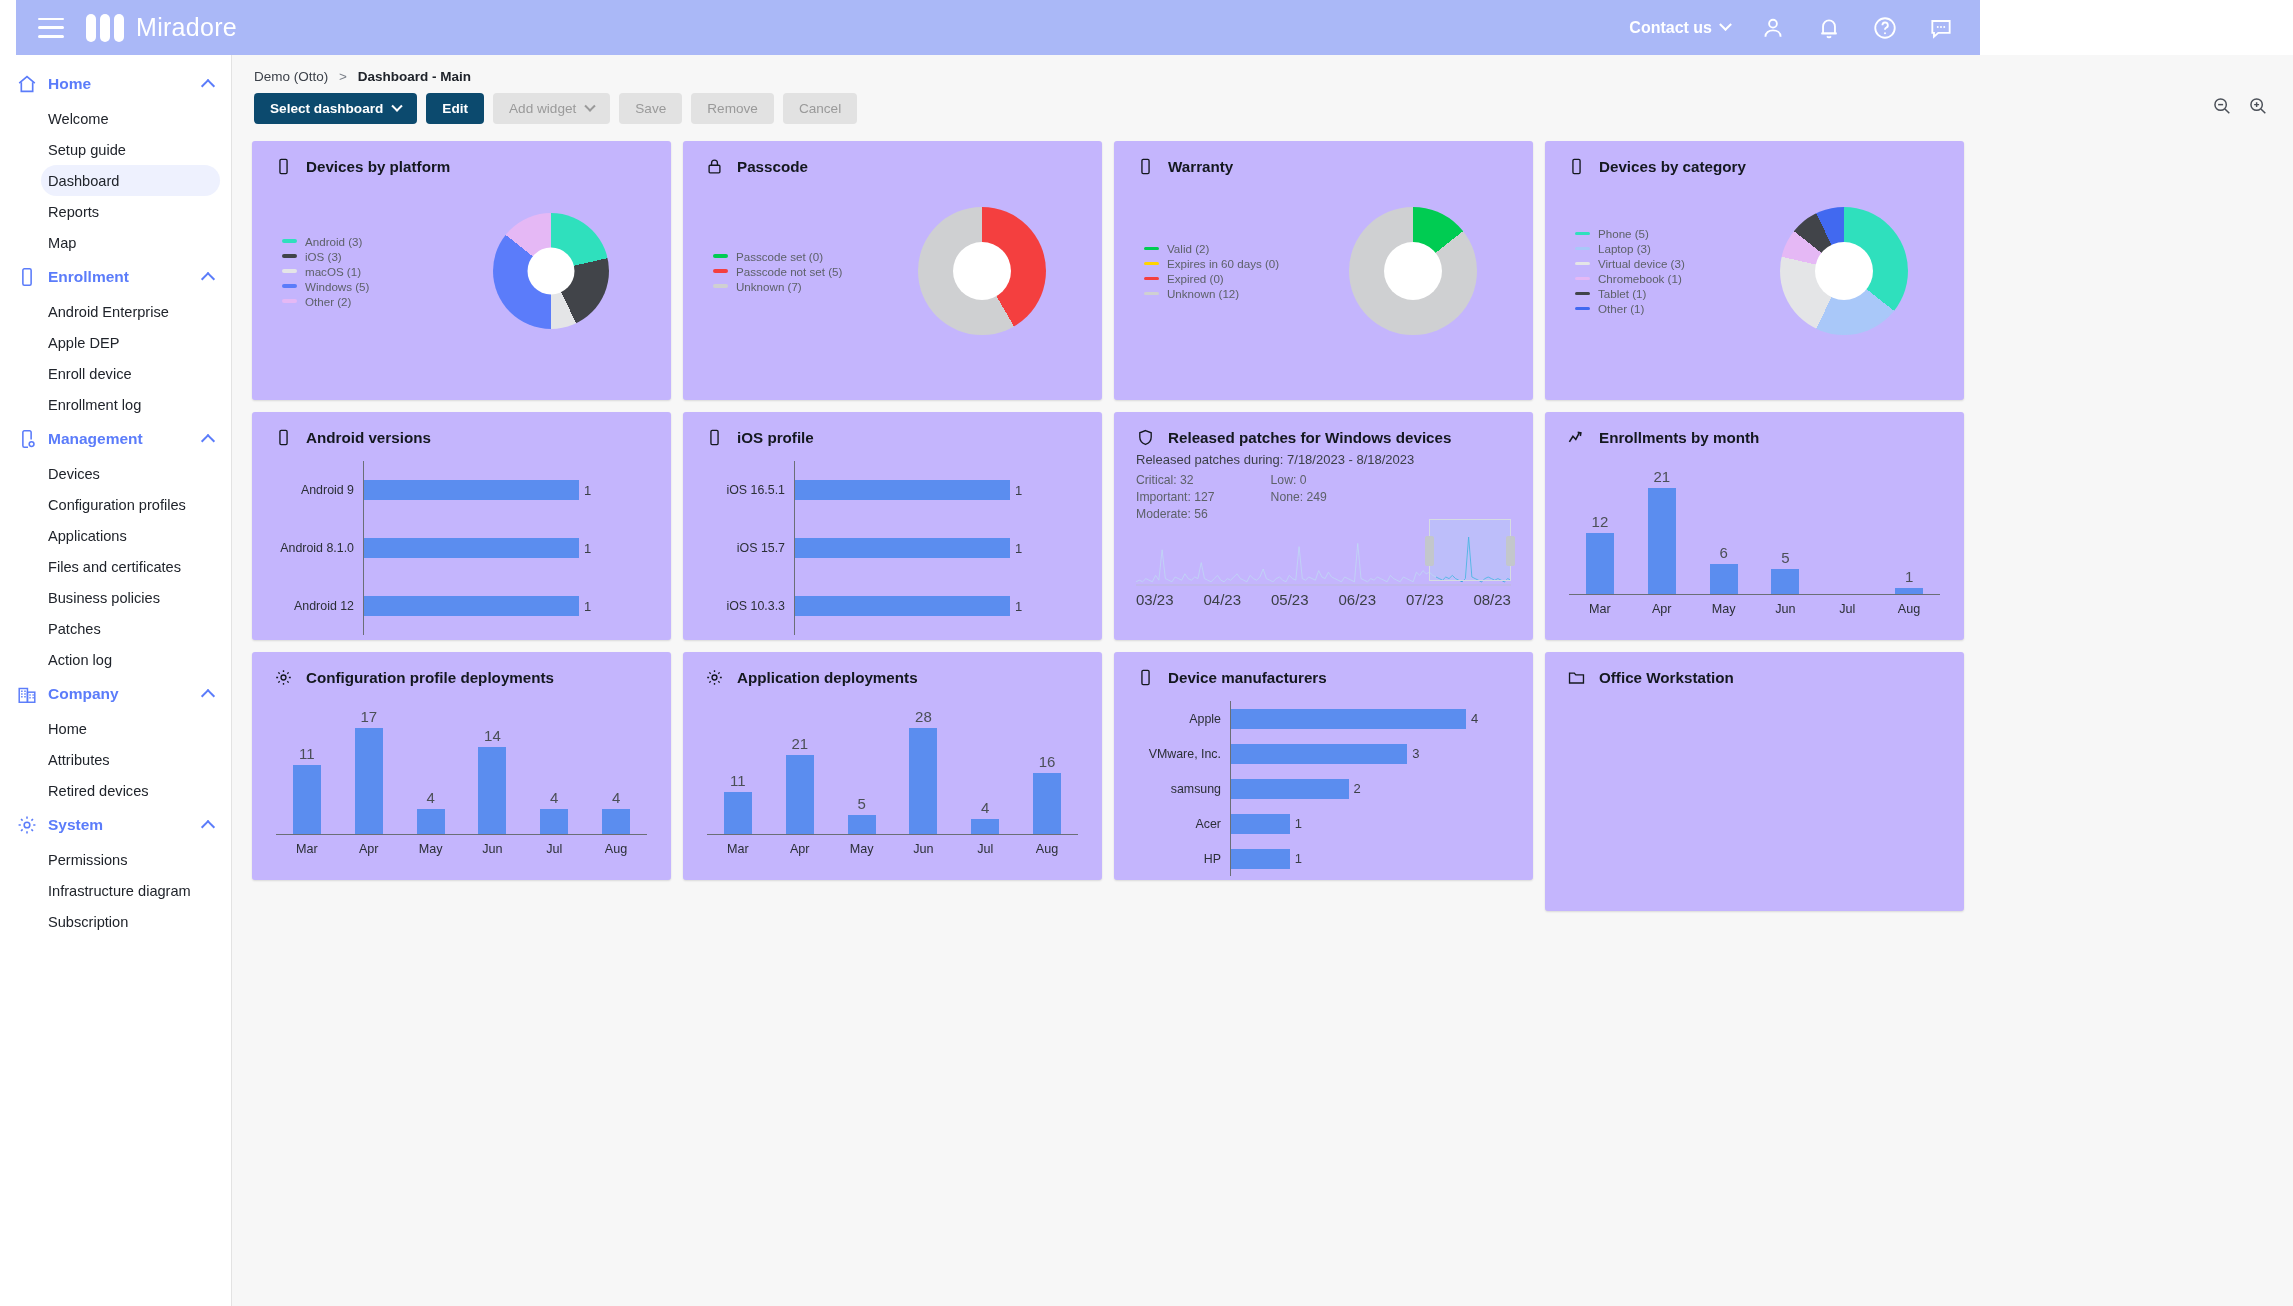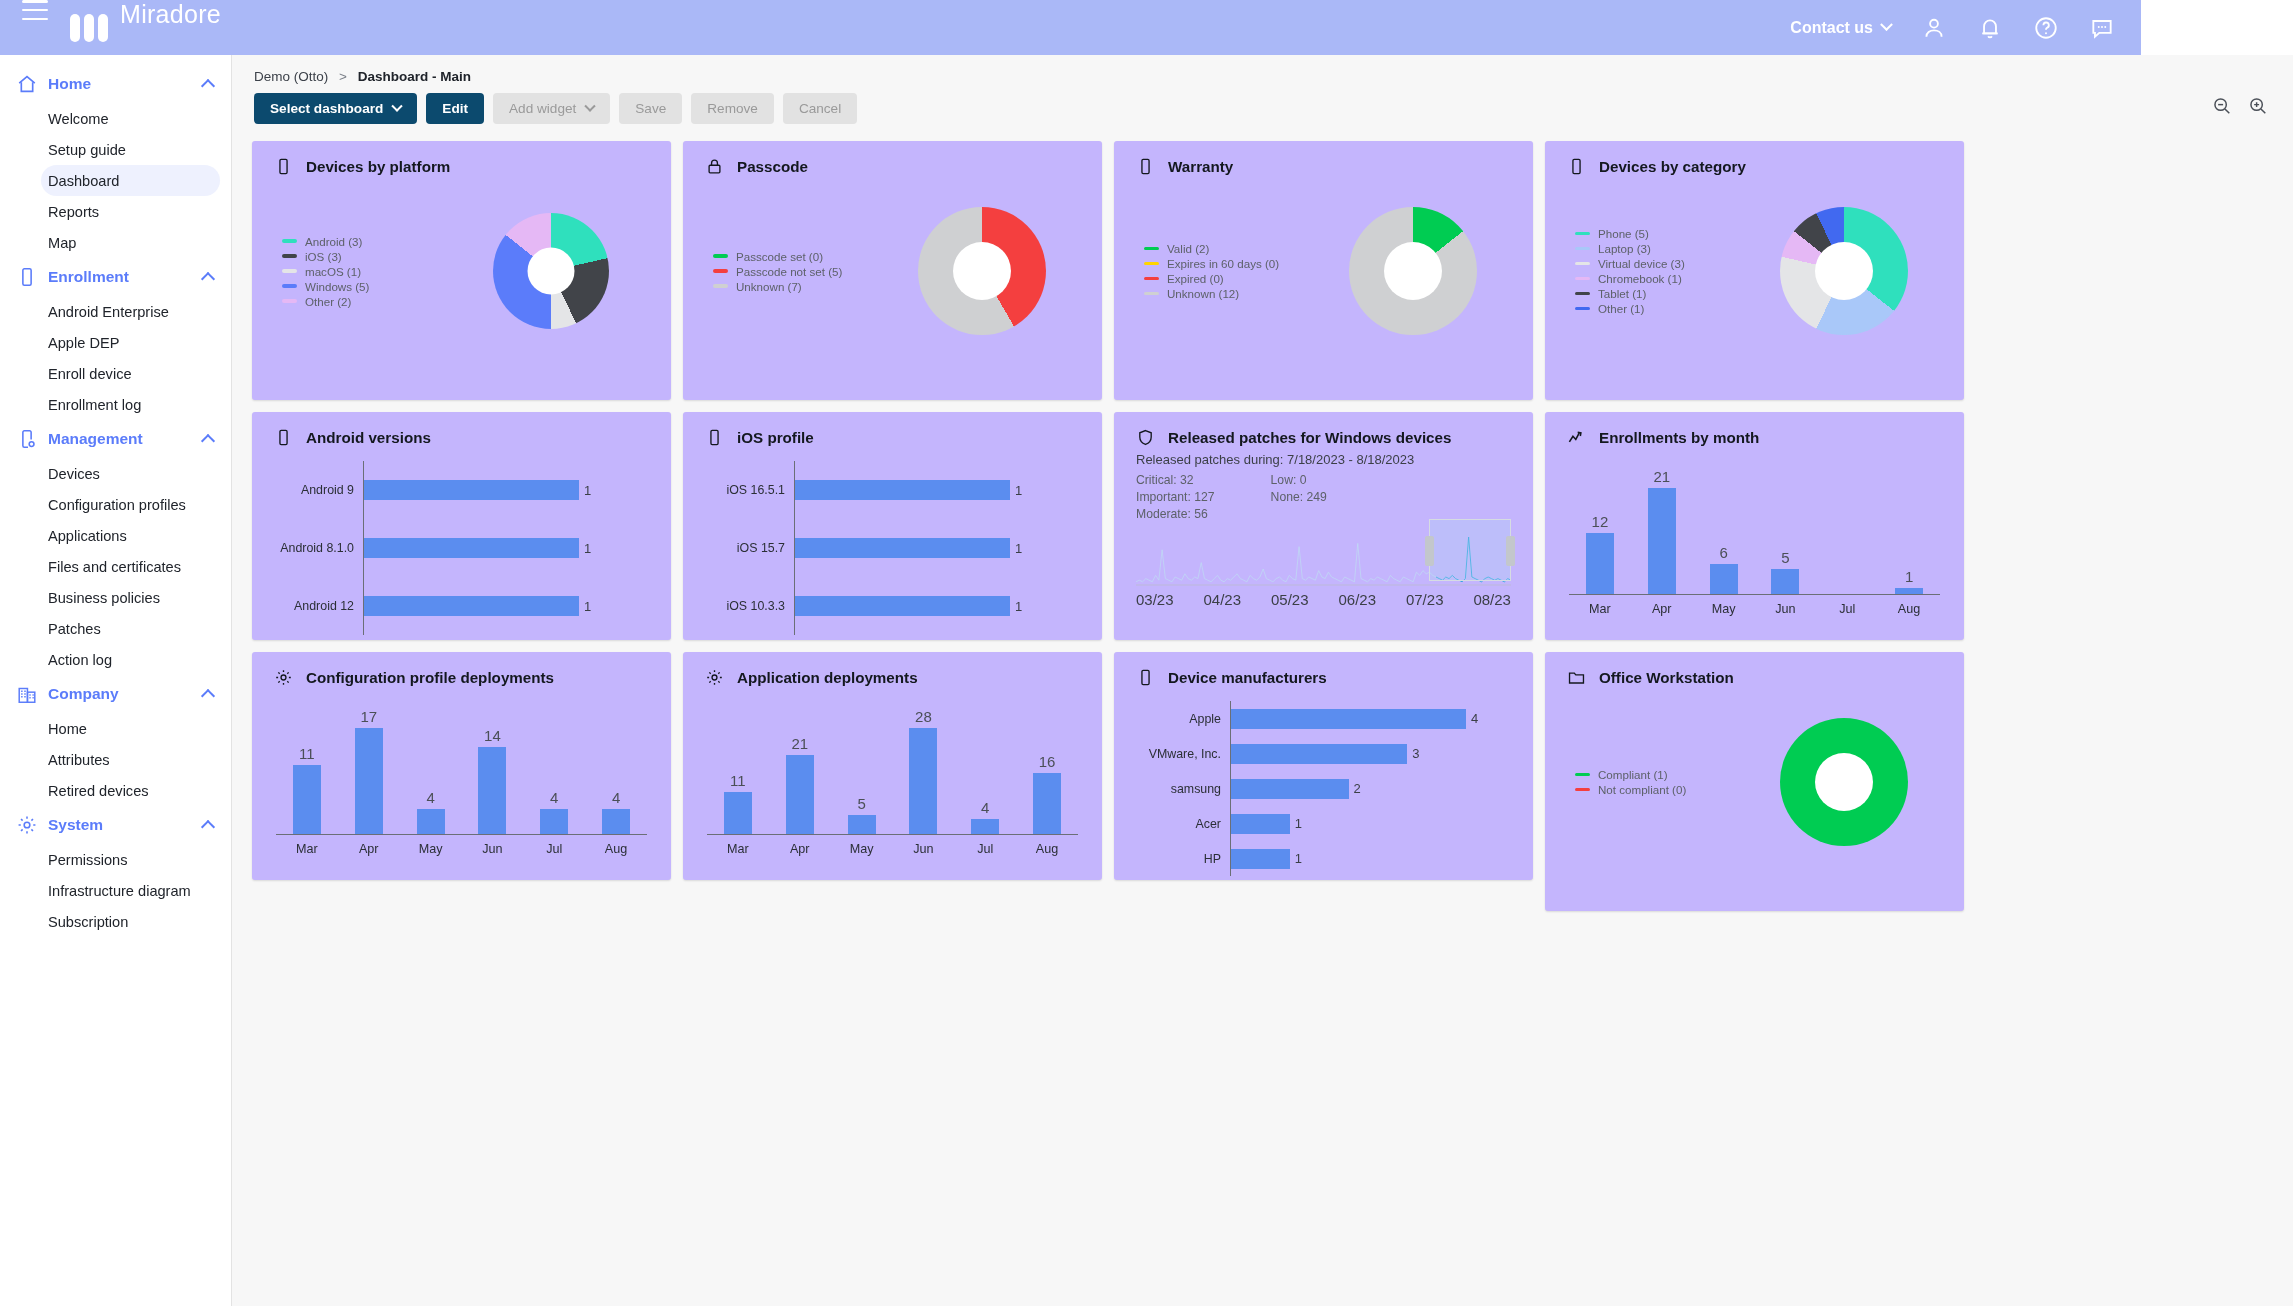--- a/index.html
+++ b/index.html
@@ -5,23 +5,23 @@
   * { box-sizing: border-box; margin: 0; padding: 0; }
   html, body {
     width: 2293px; height: 1306px;
     font-family: "Liberation Sans", sans-serif;
     background: #ffffff;
     overflow: hidden;
   }
 
   
   .topbar {
-    position: absolute; left: 0; top: 0; width: 2141px; height: 55px;
+    position: absolute; left: 16px; top: 0; width: 1964px; height: 55px;
     background: #aab8f7;
-    display: flex; 
+    display: flex; align-items: center;
   }
   .hamburger { width: 26px; height: 20px; margin-left: 22px; margin-right: 22px;
                display: flex; flex-direction: column; justify-content: space-between; cursor: pointer; }
   .hamburger span { display: block; height: 2.5px; background: #ffffff; border-radius: 2px; }
   .brand-mark { display: flex; gap: 4px; align-items: center; margin-right: 12px; }
   .brand-mark i { display: block; width: 10px; height: 28px; background: #ffffff; border-radius: 6px; }
   .brand-text { color: #ffffff; font-size: 25px; letter-spacing: .3px; }
   .topbar-right { margin-left: auto; display: flex; align-items: center; gap: 30px; padding-right: 26px; }
   .contact { color: #ffffff; font-size: 16px; font-weight: bold; display: flex; align-items: center; gap: 9px; cursor: pointer; }
   .chev-d { width: 9px; height: 9px; border-right: 2px solid currentColor; border-bottom: 2px solid currentColor;
@@ -744,30 +744,15 @@
       </div>
       <div class="card h1">
         <div class="card-head">
           <span class="cicon">
             <svg viewBox="0 0 24 24" fill="none" stroke="currentColor" stroke-width="1.7">
               <path d="M3.2 19V6.4h6l1.9 2.3h9.7V19z"></path>
             </svg>
           </span>
           <span class="card-title">Office Workstation</span>
         </div>
-        <div class="donut-body">
-          <div class="legend">
-            <div class="legend-row">
-              <span class="swatch" style="background:#00cc52"></span>
-              <span class="ltext">Compliant (1)</span>
-            </div>
-            <div class="legend-row">
-              <span class="swatch" style="background:#f43f3f"></span>
-              <span class="ltext">Not compliant (0)</span>
-            </div>
-          </div>
-          <div class="donut-wrap">
-            <div class="donut d2" style="background: conic-gradient(rgb(0, 204, 82) 0deg, rgb(0, 204, 82) 360deg);"></div>
-          </div>
-        </div>
       </div>
     </div>
 </div>
 
 </body></html>

